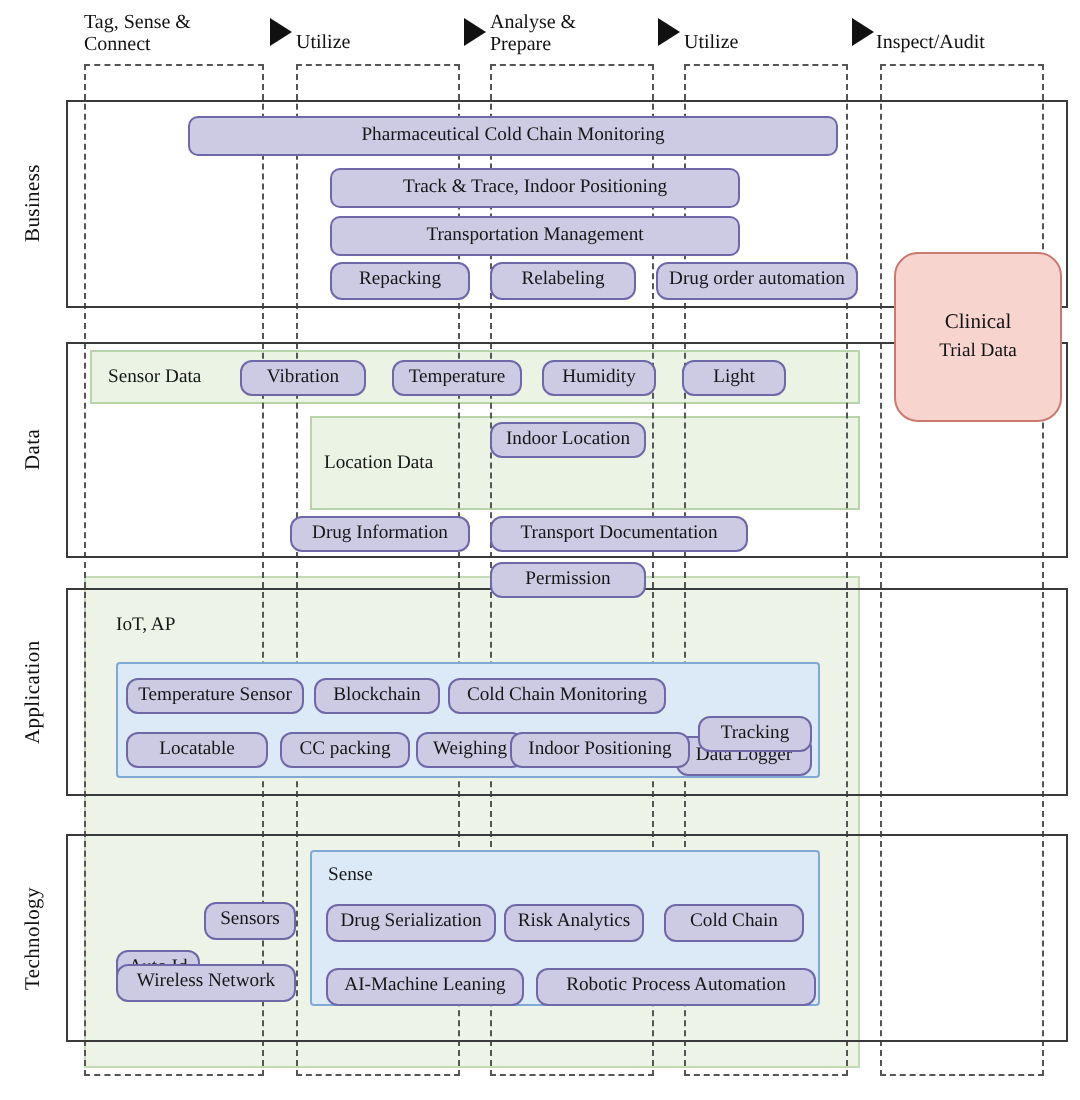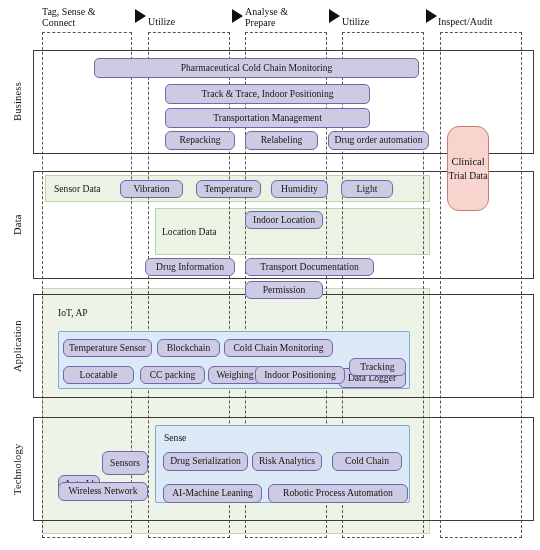--- a/index.html
+++ b/index.html
@@ -223,28 +223,28 @@
   <div class="abs chip" style="left:63px;top:366px;width:71px;height:18px;">Locatable</div>
   <div class="abs chip" style="left:140px;top:366px;width:65px;height:18px;">CC packing</div>
   <div class="abs chip" style="left:208px;top:366px;width:54px;height:18px;">Weighing</div>
   <div class="abs chip" style="left:255px;top:366px;width:90px;height:18px;">Indoor Positioning</div>
   <div class="abs chip" style="left:349px;top:358px;width:57px;height:18px;">Tracking</div>
 
   <div class="abs blue-band" style="left:155px;top:425px;width:255px;height:78px;"></div>
   <div class="abs band-text" style="left:164px;top:430px;width:50px;height:14px;">Sense</div>
 
   <div class="abs chip" style="left:58px;top:451px;width:42px;height:19px;margin-top:24px;">Auto Id</div>
-  <div class="abs chip" style="left:102px;top:451px;width:46px;height:24px;">Sensors</div>
+  <div class="abs chip" style="left:102px;top:451px;width:46px;height:19px;">Sensors</div>
   <div class="abs chip" style="left:58px;top:482px;width:90px;height:19px;">Wireless Network</div>
 
   <div class="abs chip" style="left:163px;top:452px;width:85px;height:19px;">Drug Serialization</div>
   <div class="abs chip" style="left:252px;top:452px;width:70px;height:19px;">Risk Analytics</div>
   <div class="abs chip" style="left:332px;top:452px;width:70px;height:19px;">Cold Chain</div>
 
   <div class="abs chip" style="left:163px;top:484px;width:99px;height:19px;">AI-Machine Leaning</div>
   <div class="abs chip" style="left:268px;top:484px;width:140px;height:19px;">Robotic Process Automation</div>
 
-  <div class="abs red-box" style="left:447px;top:126px;width:42px;height:85px;">
+  <div class="abs red-box" style="left:447px;top:126px;width:84px;height:85px;">
     <div>Clinical</div>
     <div style="font-size:9.6px;">Trial Data</div>
   </div>
 
 </div>
 
 </body></html>

